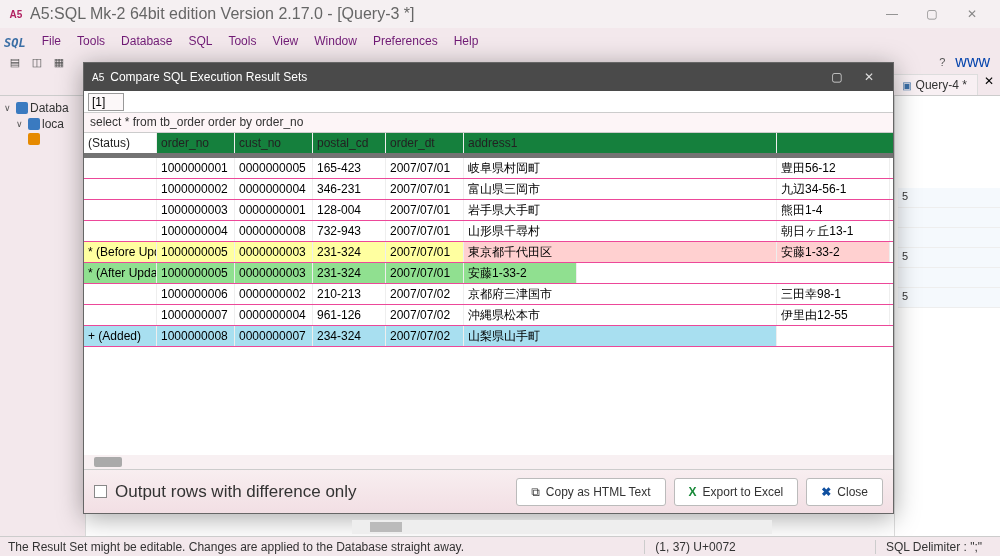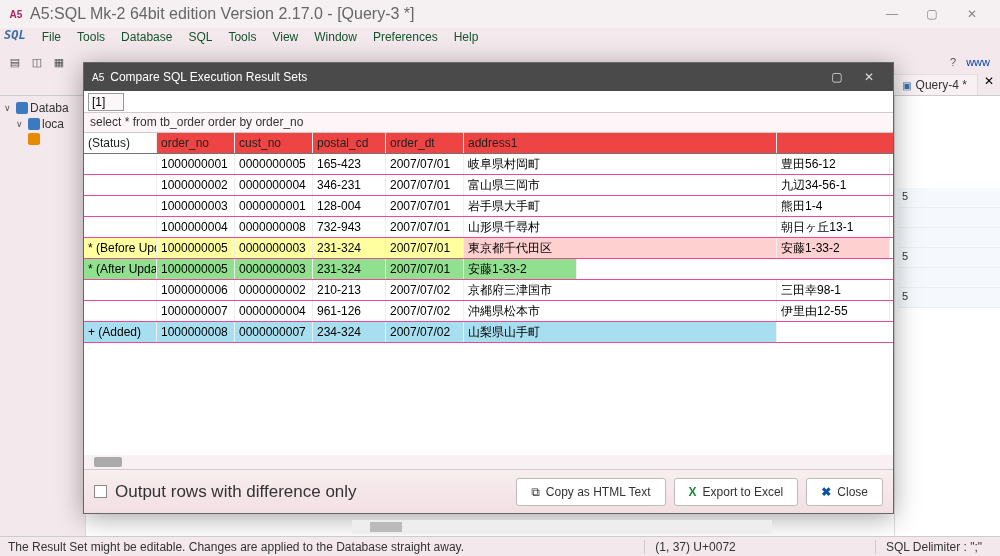--- a/index.html
+++ b/index.html
@@ -3,27 +3,27 @@
   <meta charset="utf-8">
   <style>
     * { margin: 0; padding: 0; box-sizing: border-box; font-family: "Segoe UI", Tahoma, sans-serif; }
     body { width: 1000px; height: 556px; background: #f3e8ec; overflow: hidden; position: relative; font-size: 12px; }
 
     .titlebar { height: 28px; display: flex; align-items: center; padding: 0 8px; background: #f5f0f2; }
     .titlebar .logo { width: 16px; height: 16px; margin-right: 6px; display: flex; align-items: center; justify-content: center; font-size: 10px; font-weight: bold; color: #b02060; }
     .titlebar .title { flex: 1; color: #666; font-size: 16px; }
     .titlebar .winbtn { width: 40px; height: 28px; display: flex; align-items: center; justify-content: center; color: #888; }
 
-    .menubar { height: 22px; display: flex; align-items: flex-start; padding: 0 4px; background: #f3e8ec; }
+    .menubar { height: 22px; display: flex; align-items: flex-end; padding: 0 4px; background: #f3e8ec; }
     .menubar .mlogo { font-family: monospace; font-weight: bold; color: #3a6ea5; margin-right: 8px; font-size: 12px; font-style: italic; }
-    .menubar .menu { padding: 2px 8px; color: #14532d; cursor: default; }
+    .menubar .menu { padding: 2px 8px; color: #701a75; cursor: default; }
 
     .toolbar { height: 24px; display: flex; align-items: center; padding: 2px 6px; gap: 4px; background: #f3e8ec; }
     .toolbar .tbtn { width: 18px; height: 18px; display: flex; align-items: center; justify-content: center; font-size: 11px; color: #555; }
-    .toolbar .hyperlink { color: #0645ad; font-size: 11px; margin-right: 4px; }
+    .toolbar .hyperlink { color: #0645ad; font-size: 16px; margin-right: 4px; }
 
     .tabstrip { height: 22px; display: flex; background: #f3e8ec; border-bottom: 1px solid #ccc; padding-left: 86px; }
     .tabstrip .spacer { flex: 1; }
     .tabstrip .tab { padding: 2px 10px; font-size: 12px; color: #333; border: 1px solid #ddd; border-bottom: none; background: #f8f0f3; margin-left: 2px; display: flex; align-items: center; gap: 4px; }
     .tabstrip .tabicon { font-size: 10px; color: #3a6ea5; }
 
     .mainrow { display: flex; height: 454px; }
     .sidebar { width: 86px; background: #f3e8ec; border-right: 1px solid #ddd; padding: 4px 0; font-size: 12px; }
     .treeline { padding: 1px 4px; display: flex; align-items: center; gap: 2px; white-space: nowrap; color: #333; }
     .treeindent1 { padding-left: 16px; }
@@ -48,21 +48,21 @@
     .dlg-title .flex { flex: 1; }
     .dlg-title .wbtn { width: 32px; height: 24px; display: flex; align-items: center; justify-content: center; color: #ddd; }
 
     .dlg-input { height: 22px; padding: 2px 4px; border-bottom: 1px solid #ccc; display: flex; align-items: center; }
     .dlg-input input { width: 36px; border: 1px solid #999; font-size: 12px; padding: 1px 3px; background: #fcf8f9; }
 
     .dlg-sql { height: 20px; padding: 2px 6px; font-size: 12px; color: #333; border-bottom: 1px solid #ccc; background: #fdf5f7; }
 
     .dlg-grid { flex: 1; overflow: hidden; display: flex; flex-direction: column; }
     .ghead, .grow { display: flex; }
-    .ghead { background: #ef4444; border-bottom: 1px solid #737373; }
+    .ghead { background: #15803d; border-bottom: 5px solid #737373; }
     .ghead .gcell, .ghead .scell { font-weight: normal; color: #222; height: 20px; }
     .gcell { padding: 2px 4px; font-size: 12px; border-right: 1px solid #eee; overflow: hidden; white-space: nowrap; height: 20px; display: flex; align-items: center; }
     .scell { width: 73px; padding: 2px 4px; font-size: 12px; border-right: 1px solid #eee; background: #fff; overflow: hidden; white-space: nowrap; display: flex; align-items: center; }
     .c1 { width: 78px; } .c2 { width: 78px; } .c3 { width: 73px; } .c4 { width: 78px; } .c5 { width: 313px; } .c6 { width: 113px; }
     .grow { border-bottom: 1px solid #ec4899; }
     .grow .gcell { background: #fff; }
     .grow.before .scell { background: #ffffa0; }
     .grow.before .gcell { background: #ffd0d0; }
     .grow.before .c1, .grow.before .c2, .grow.before .c3, .grow.before .c4 { background: #ffffa0; }
     .grow.after .scell, .grow.after .gcell { background: #90e090; }

